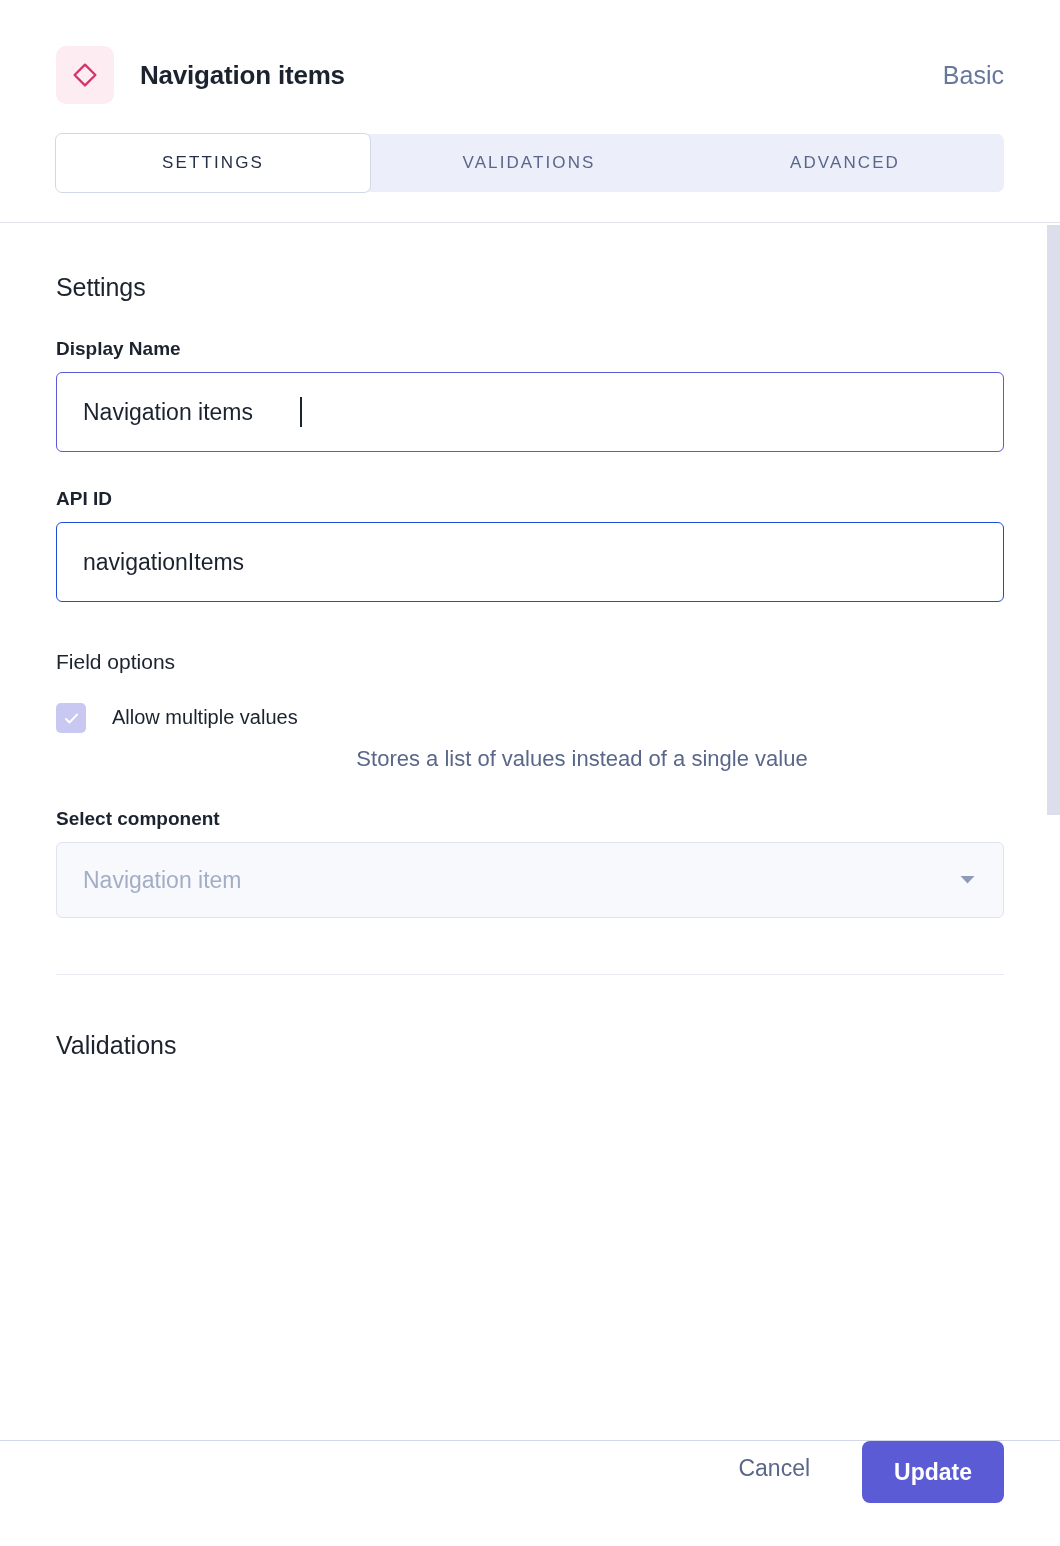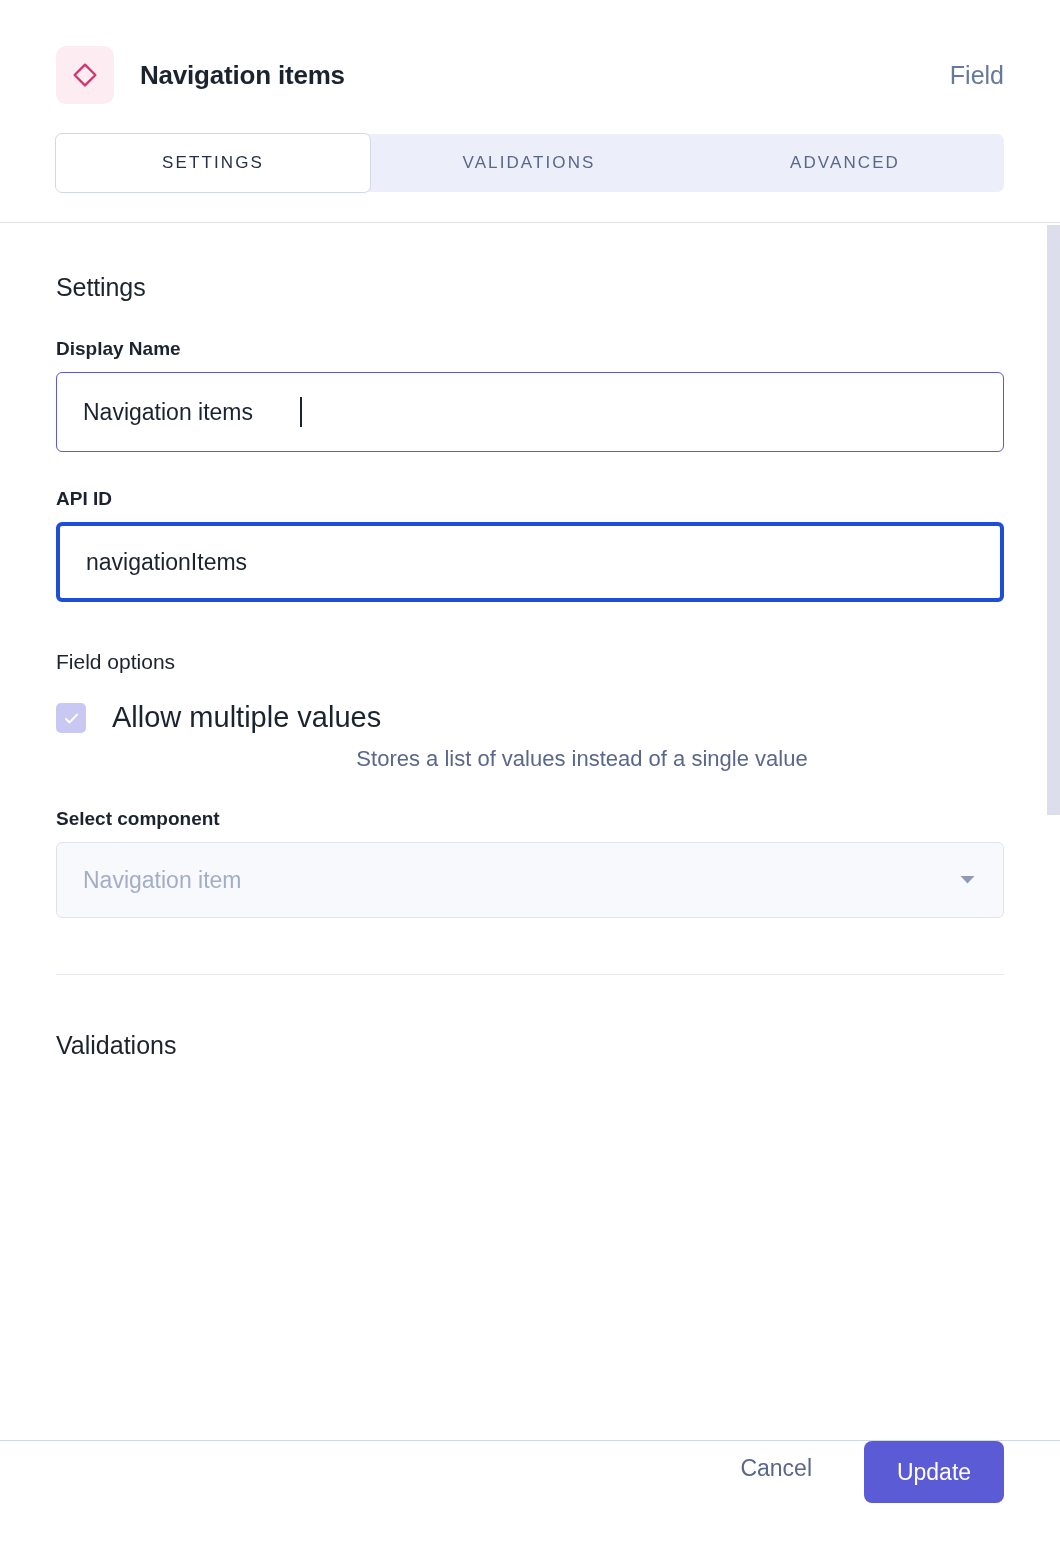--- a/index.html
+++ b/index.html
@@ -141,21 +141,21 @@
   .field-help {
     font-size: 19px;
     color: #5a678a;
     margin-bottom: 14px;
   }
 
   .text-input {
     display: block;
     width: 100%;
     height: 80px;
-    border: 4px solid #1d4ed8;
+    border: 1px solid #1d4ed8;
     border-radius: 6px;
     background: #fff;
     font-family: inherit;
     font-size: 23px;
     color: #1b232e;
     padding: 0 26px;
     outline: none;
   }
   .text-input.focused {
     border: 1.5px solid #5b5bd6;
@@ -205,21 +205,21 @@
   .checkbox {
     width: 30px; height: 30px;
     border-radius: 5px;
     background: #c8c8f2;
     flex: 0 0 auto;
     display: flex; align-items: center; justify-content: center;
     margin-top: 3px;
   }
   .checkbox svg { display: block; }
   .checkbox-label {
-    font-size: 29px;
+    font-size: 20px;
     color: #1b232e;
     margin-left: 26px;
     line-height: 34px;
   }
   .checkbox-help {
     font-size: 22px;
     color: #5a678a;
     margin: 12px 0 0 104px;
     text-align: center;
   }
@@ -286,37 +286,38 @@
     font-size: 23px;
     color: #ffffff;
     background: #5b5bd6;
     border: none;
     border-radius: 8px;
     font-family: inherit;
     cursor: pointer;
     padding: 0 32px;
     height: 62px;
     min-width: 140px;
+    font-weight: bold;
   }
 </style>
 </head>
 <body>
 
 <div class="modal">
 
   <div class="header">
     <div class="header-row">
       <div class="field-icon">
         <svg width="26" height="26" viewBox="0 0 26 26" aria-hidden="true">
           <path d="M13 2.6 L23.4 13 L13 23.4 L2.6 13 Z" fill="none" stroke="#d6336c" stroke-width="2.3" stroke-linejoin="round"></path>
         </svg>
       </div>
       <div class="header-title">Navigation items</div>
       <div class="header-spacer"></div>
-      <div class="header-badge">Field</div>
+      <div class="header-badge">Basic</div>
     </div>
   </div>
 
   <div class="tabs">
     <div class="tab tab-settings active">
       <span>SETTINGS</span>
     </div>
     <div class="tab tab-validations">
       <span>VALIDATIONS</span>
     </div>

